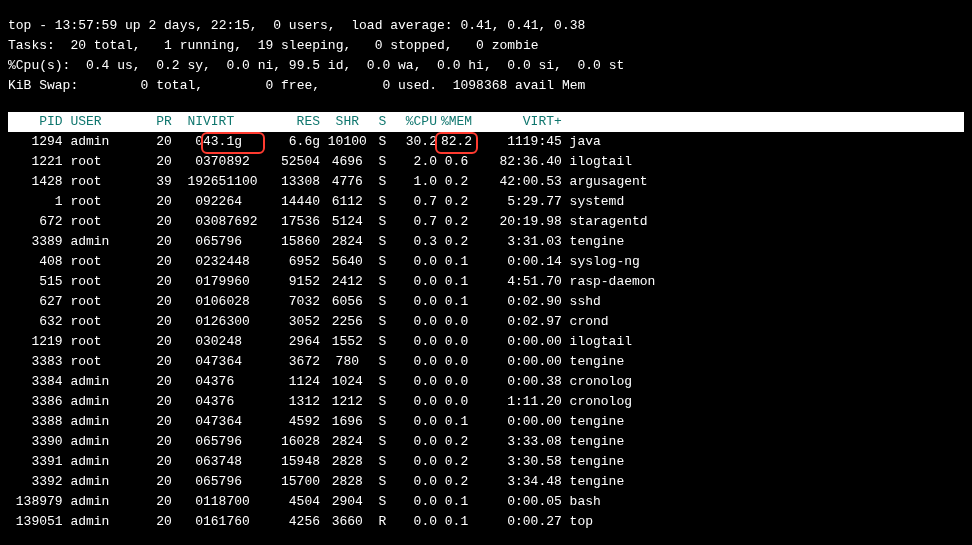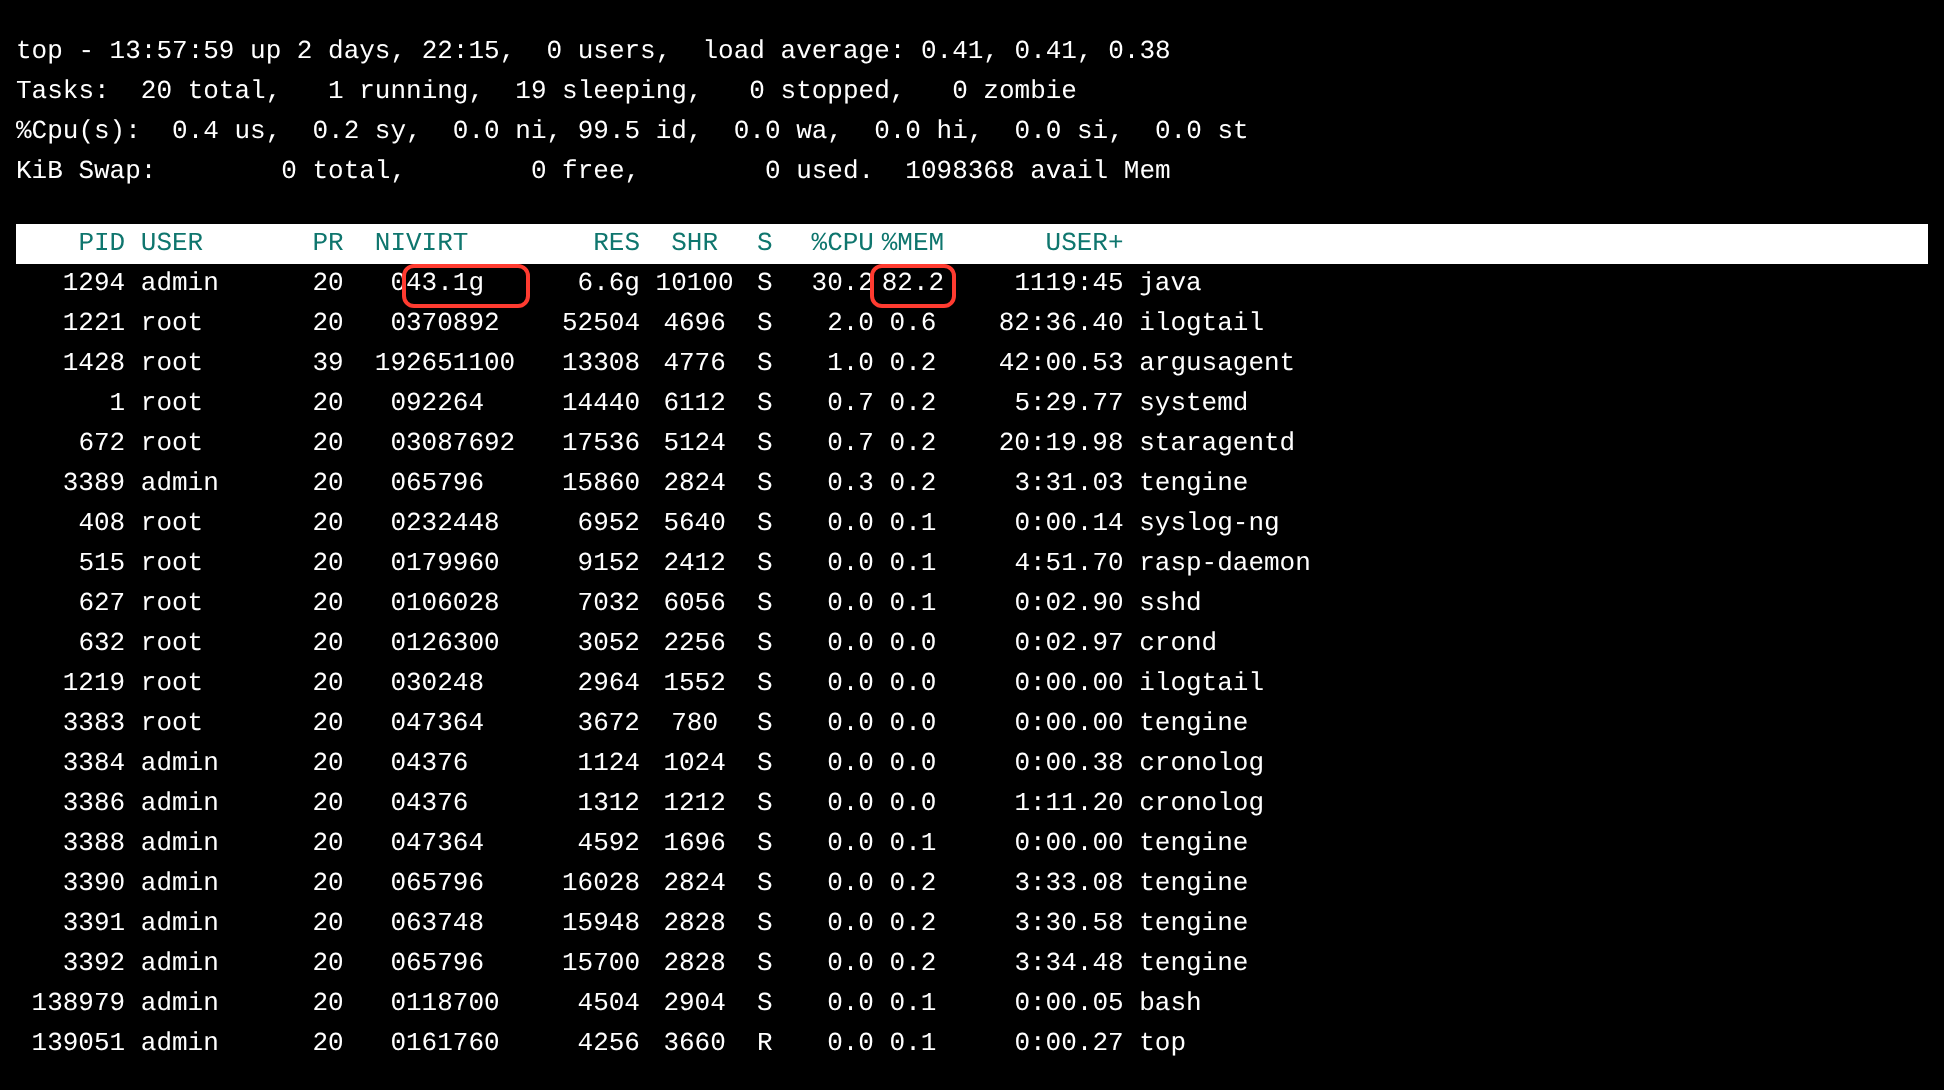--- a/index.html
+++ b/index.html
@@ -79,21 +79,21 @@
       <span class="col-pid">PID</span>
       <span class="col-user">USER</span>
       <span class="col-pr">PR</span>
       <span class="col-ni">NI</span>
       <span class="col-virt">VIRT</span>
       <span class="col-res">RES</span>
       <span class="col-shr">SHR</span>
       <span class="col-s">S</span>
       <span class="col-cpu">%CPU</span>
       <span class="col-mem">%MEM</span>
-      <span class="col-time">USER+</span>
+      <span class="col-time">VIRT+</span>
     </div>
     <div id="rows">
         <div class="row"><span class="col-pid">1294</span><span class="col-user">admin</span><span class="col-pr">20</span><span class="col-ni">0</span><span class="col-virt">43.1g<span class="mark-virt"></span></span><span class="col-res">6.6g</span><span class="col-shr">10100</span><span class="col-s">S</span><span class="col-cpu">30.2</span><span class="col-mem">82.2<span class="mark-mem"></span></span><span class="col-time">1119:45</span><span class="col-cmd">java</span></div>
         <div class="row"><span class="col-pid">1221</span><span class="col-user">root</span><span class="col-pr">20</span><span class="col-ni">0</span><span class="col-virt">370892</span><span class="col-res">52504</span><span class="col-shr">4696</span><span class="col-s">S</span><span class="col-cpu">2.0</span><span class="col-mem">0.6</span><span class="col-time">82:36.40</span><span class="col-cmd">ilogtail</span></div>
         <div class="row"><span class="col-pid">1428</span><span class="col-user">root</span><span class="col-pr">39</span><span class="col-ni">19</span><span class="col-virt">2651100</span><span class="col-res">13308</span><span class="col-shr">4776</span><span class="col-s">S</span><span class="col-cpu">1.0</span><span class="col-mem">0.2</span><span class="col-time">42:00.53</span><span class="col-cmd">argusagent</span></div>
         <div class="row"><span class="col-pid">1</span><span class="col-user">root</span><span class="col-pr">20</span><span class="col-ni">0</span><span class="col-virt">92264</span><span class="col-res">14440</span><span class="col-shr">6112</span><span class="col-s">S</span><span class="col-cpu">0.7</span><span class="col-mem">0.2</span><span class="col-time">5:29.77</span><span class="col-cmd">systemd</span></div>
         <div class="row"><span class="col-pid">672</span><span class="col-user">root</span><span class="col-pr">20</span><span class="col-ni">0</span><span class="col-virt">3087692</span><span class="col-res">17536</span><span class="col-shr">5124</span><span class="col-s">S</span><span class="col-cpu">0.7</span><span class="col-mem">0.2</span><span class="col-time">20:19.98</span><span class="col-cmd">staragentd</span></div>
         <div class="row"><span class="col-pid">3389</span><span class="col-user">admin</span><span class="col-pr">20</span><span class="col-ni">0</span><span class="col-virt">65796</span><span class="col-res">15860</span><span class="col-shr">2824</span><span class="col-s">S</span><span class="col-cpu">0.3</span><span class="col-mem">0.2</span><span class="col-time">3:31.03</span><span class="col-cmd">tengine</span></div>
         <div class="row"><span class="col-pid">408</span><span class="col-user">root</span><span class="col-pr">20</span><span class="col-ni">0</span><span class="col-virt">232448</span><span class="col-res">6952</span><span class="col-shr">5640</span><span class="col-s">S</span><span class="col-cpu">0.0</span><span class="col-mem">0.1</span><span class="col-time">0:00.14</span><span class="col-cmd">syslog-ng</span></div>
         <div class="row"><span class="col-pid">515</span><span class="col-user">root</span><span class="col-pr">20</span><span class="col-ni">0</span><span class="col-virt">179960</span><span class="col-res">9152</span><span class="col-shr">2412</span><span class="col-s">S</span><span class="col-cpu">0.0</span><span class="col-mem">0.1</span><span class="col-time">4:51.70</span><span class="col-cmd">rasp-daemon</span></div>

